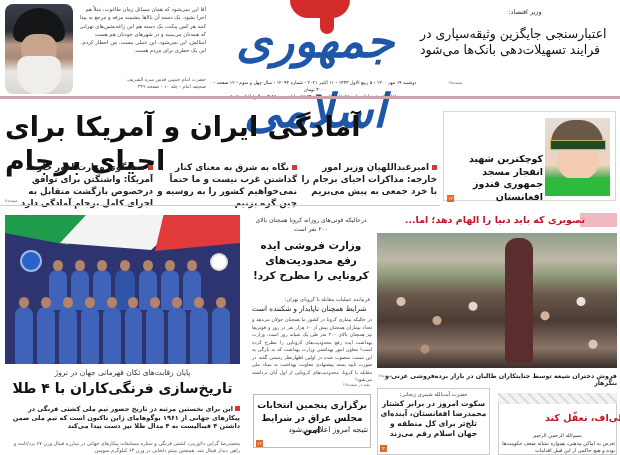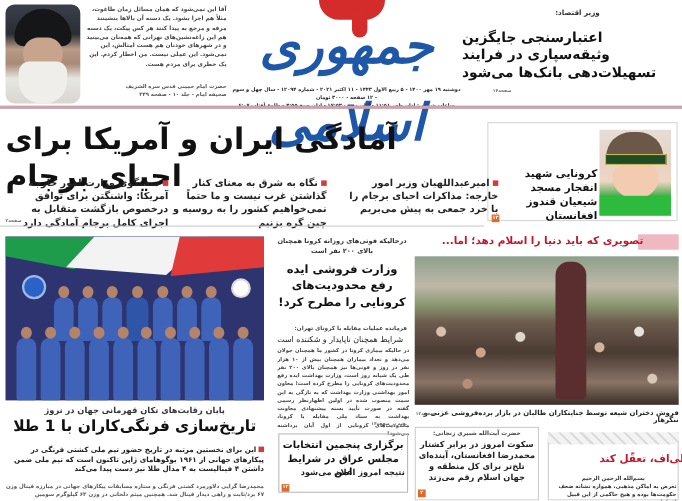--- a/index.html
+++ b/index.html
@@ -1,18 +1,18 @@
 <!DOCTYPE html>
 <html><head>
 <meta charset="utf-8">
 <style>
   * { box-sizing: border-box; margin: 0; padding: 0; }
   html, body { width: 620px; height: 455px; overflow: hidden; background: #ffffff; }
   body { font-family: "DejaVu Sans", sans-serif; color: #111; position: relative; direction: rtl; }
-  .abs { position: absolute; font-weight: bold; }
+  .abs { position: absolute; }
   .rtl { direction: rtl; text-align: right; }
 
   
   .khomeini-photo { left: 5px; top: 4px; width: 68px; height: 90px; border-radius: 8px; overflow: hidden;
     background: linear-gradient(180deg, #3a3f4a 0%, #2a2d33 30%, #b89a86 45%, #a88a76 60%, #e8e6e2 75%, #d9d6d0 100%); }
   .khomeini-turban { position:absolute; left:8px; top:4px; width:52px; height:34px; border-radius: 26px 26px 8px 8px; background:#151617; }
   .khomeini-face { position:absolute; left:16px; top:30px; width:36px; height:30px; border-radius: 14px; background:#c9a48d; }
   .khomeini-beard { position:absolute; left:12px; top:52px; width:44px; height:38px; border-radius: 10px 10px 20px 20px; background:#efeeea; }
   .quote-text { left: 78px; top: 5px; width: 128px; font-size: 5.3px; line-height: 8.3px; color: #444; }
   .quote-src { left: 78px; top: 77px; width: 128px; font-size: 4.8px; line-height: 6.5px; color: #555; }
@@ -36,21 +36,21 @@
     background: linear-gradient(180deg, #e6ddd6 0%, #e7d2c2 40%, #f0d6c2 60%, #2fa53c 80%, #27a33a 100%); }
   .child-hair { position:absolute; left:6px; top:2px; width:52px; height:28px; border-radius: 26px 26px 6px 6px; background:#6b5848; }
   .child-band { position:absolute; left:5px; top:22px; width:56px; height:10px; background:#1f4d23; border: 1px solid #c9b260; }
   .child-face { position:absolute; left:12px; top:32px; width:42px; height:30px; border-radius: 12px 12px 20px 20px; background:#f2cbb0; }
   .child-scarf { position:absolute; left:0; top:60px; width:65px; height:18px; background:#2dbb3e; }
   .child-caption { left: 447px; top: 153px; width: 96px; font-size: 9.5px; line-height: 12.5px; font-weight: bold; color: #111; text-align: right; }
   .pg-badge { width: 7px; height: 7px; background: #e06a2a; color: #fff; font-size: 4.5px; line-height: 7px; text-align: center; }
 
   .sub-story { top: 161px; font-size: 8.8px; line-height: 12px; font-weight: bold; color: #222; text-align: right; }
   .sub-story .marker { display:inline-block; width:5px; height:5px; background:#d43a3a; margin-left: 3px; vertical-align: middle; }
-  .sub-1 { left: 316px; width: 137px; text-align: right; }
+  .sub-1 { left: 300px; width: 137px; text-align: right; }
   .sub-2 { left: 155px; width: 142px; }
   .sub-3 { left: 5px;   width: 148px; }
   .sub-pg { left: 5px; top: 198px; font-size: 4px; color: #666; direction: ltr; }
   .mid-rule { left: 0; top: 205px; width: 440px; height: 1px; background: #ccc; }
 
   
   .wrestle-photo { left: 5px; top: 215px; width: 235px; height: 149px; overflow: hidden; background: #2d3470; }
   .flag-g { position:absolute; left:0; top:0; width:90px; height:30px; background: #1f9b4c; clip-path: polygon(0 0,100% 0,70% 100%,0 60%); }
   .flag-w { position:absolute; left:55px; top:0; width:130px; height:35px; background:#f3f3f3; clip-path: polygon(20% 0,100% 0,70% 100%,0 80%); }
   .flag-r { position:absolute; left:150px; top:0; width:85px; height:40px; background:#e03a3a; clip-path: polygon(10% 0,100% 0,100% 70%,0 90%); }
@@ -132,21 +132,21 @@
 
 <div class="abs main-headline">آمادگی ایران و آمریکا برای احیای برجام</div>
 
 <div class="abs side-box"></div>
 <div class="abs child-photo">
   <div class="child-hair"></div>
   <div class="child-band"></div>
   <div class="child-face"></div>
   <div class="child-scarf"></div>
 </div>
-<div class="abs child-caption">کرونایی شهید انفجار مسجد شیعیان قندوز افغانستان</div>
+<div class="abs child-caption">کوچکترین شهید انفجار مسجد جمهوری قندوز افغانستان</div>
 <div class="abs pg-badge" style="left:447px; top:195px;">۱۲</div>
 
 <div class="abs sub-story sub-1">
   <span class="marker"></span><span>امیرعبداللهیان وزیر امور خارجه: مذاکرات احیای برجام را با خرد جمعی به پیش می‌بریم</span>
 </div>
 <div class="abs sub-story sub-2">
   <span class="marker"></span><span>نگاه به شرق به معنای کنار گذاشتن غرب نیست و ما حتماً نمی‌خواهیم کشور را به روسیه و چین گره بزنیم</span>
 </div>
 <div class="abs sub-story sub-3">
   <span class="marker"></span><span>سخنگوی وزارت امور خارجه آمریکا: واشنگتن برای توافق درخصوص بازگشت متقابل به اجرای کامل برجام آمادگی دارد</span>
@@ -176,40 +176,40 @@
     <div class="player" style="width:18px;height:57px;"></div>
     <div class="player" style="width:18px;height:57px;"></div>
     <div class="player" style="width:18px;height:57px;"></div>
     <div class="player" style="width:18px;height:57px;"></div>
     <div class="player" style="width:18px;height:57px;"></div>
     <div class="player" style="width:18px;height:57px;"></div>
     <div class="player" style="width:18px;height:57px;"></div>
   </div>
 </div>
 <div class="abs wrestle-kicker">پایان رقابت‌های تکان قهرمانی جهان در نروژ</div>
-<div class="abs wrestle-title">تاریخ‌سازی فرنگی‌کاران با 1 طلا</div>
+<div class="abs wrestle-title">تاریخ‌سازی فرنگی‌کاران با ۴ طلا</div>
 <div class="abs wrestle-lede">
   <span class="marker" style="display:inline-block;width:5px;height:5px;background:#d43a3a;margin-left:2px;"></span><span>این برای نخستین مرتبه در تاریخ حضور تیم ملی کشتی فرنگی در پیکارهای جهانی از ۱۹۶۱ یوگوهامای ژاپن تاکنون است که تیم ملی ضمن داشتن ۴ فینالیست به ۴ مدال طلا نیز دست پیدا می‌کند</span>
 </div>
 <div class="abs wrestle-body">محمدرضا گرایی دلاورمرد کشتی فرنگی و ستاره مسابقات پیکارهای جهانی در مبارزه فینال وزن ۶۷ برد/ثابت و راهی دیدار فینال شد. همچنین میثم دلخانی در وزن ۶۳ کیلوگرم سومین</div>
 
 <div class="abs covid-kicker">درحالیکه فوتی‌های روزانه کرونا همچنان بالای ۲۰۰ نفر است</div>
 <div class="abs covid-title">وزارت فروشی ایده رفع محدودیت‌های کرونایی را مطرح کرد!</div>
 <div class="abs covid-sub-kicker">فرمانده عملیات مقابله با کرونای تهران:</div>
 <div class="abs covid-sub-title">شرایط همچنان ناپایدار و شکننده است</div>
 <div class="abs covid-body">در حالیکه بیماری کرونا در کشور ما همچنان جولان می‌دهد و تعداد بیماران همچنان بیش از ۱۰ هزار نفر در روز و فوتی‌ها نیز همچنان بالای ۲۰۰ نفر طی یک شبانه روز است، وزارت بهداشت ایده رفع محدودیت‌های کرونایی را مطرح کرده است! معاون امور بهداشتی وزارت بهداشت که به تازگی به این سمت منصوب شده در اولین اظهارنظر رسمی گفته در صورت تأیید بسته پیشنهادی معاونت بهداشت به ستاد ملی مقابله با کرونا، محدودیت‌های کرونایی از اول آبان برداشته می‌شود!</div>
 <div class="abs covid-pg">بقیه در صفحه۱۴</div>
 
 <div class="abs iraq-box"></div>
 <div class="abs iraq-title">برگزاری پنجمین انتخابات مجلس عراق در شرایط امن</div>
 <div class="abs iraq-sub">نتیجه امروز اعلام می‌شود</div>
 <div class="abs pg-badge" style="left:256px; top:440px;">۱۲</div>
 
 <div class="abs banner-arrow"></div>
-<div class="abs banner-title">تصویری که باید دنیا را اسلام دهد؛ اما...</div>
+<div class="abs banner-title">تصویری که باید دنیا را الهام دهد؛ اما...</div>
 <div class="abs crowd-photo">
   <div class="crowd-texture"></div>
   <div class="crowd-girl"></div>
 </div>
 <div class="abs crowd-caption">فروش دختران شیعه توسط جنایتکاران طالبان در بازار برده‌فروشی غزنی و ننگرهار</div>
 <div class="abs crowd-pg">صفحه۱۲</div>
 
 <div class="abs shirazi-box"></div>
 <div class="abs shirazi-kicker">حضرت آیت‌الله شبیری زنجانی:</div>
 <div class="abs shirazi-title">سکوت امروز در برابر کشتار محمدرضا افغانستان، آینده‌ای تلخ‌تر برای کل منطقه و جهان اسلام رقم می‌زند</div>

